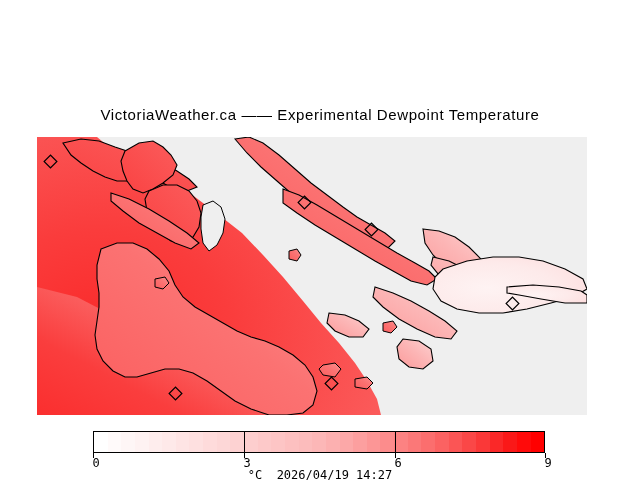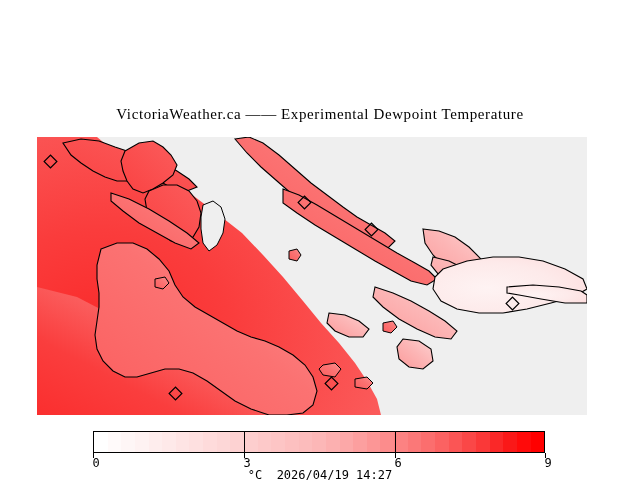--- a/index.html
+++ b/index.html
@@ -14,21 +14,21 @@
     background: #ffffff;
     overflow: hidden;
     font-family: "DejaVu Sans Mono", "Liberation Mono", monospace;
   }
   #title {
     position: absolute;
     left: 0;
     top: 106px;
     width: 640px;
     text-align: center;
-    font-family: Liberation Serif, serif;
+    font-family: Liberation Sans, sans-serif;
     font-size: 15px;
     letter-spacing: 0.6px;
     color: #000000;
     white-space: pre;
   }
   #map-frame {
     position: absolute;
     left: 37px;
     top: 137px;
     width: 550px;

